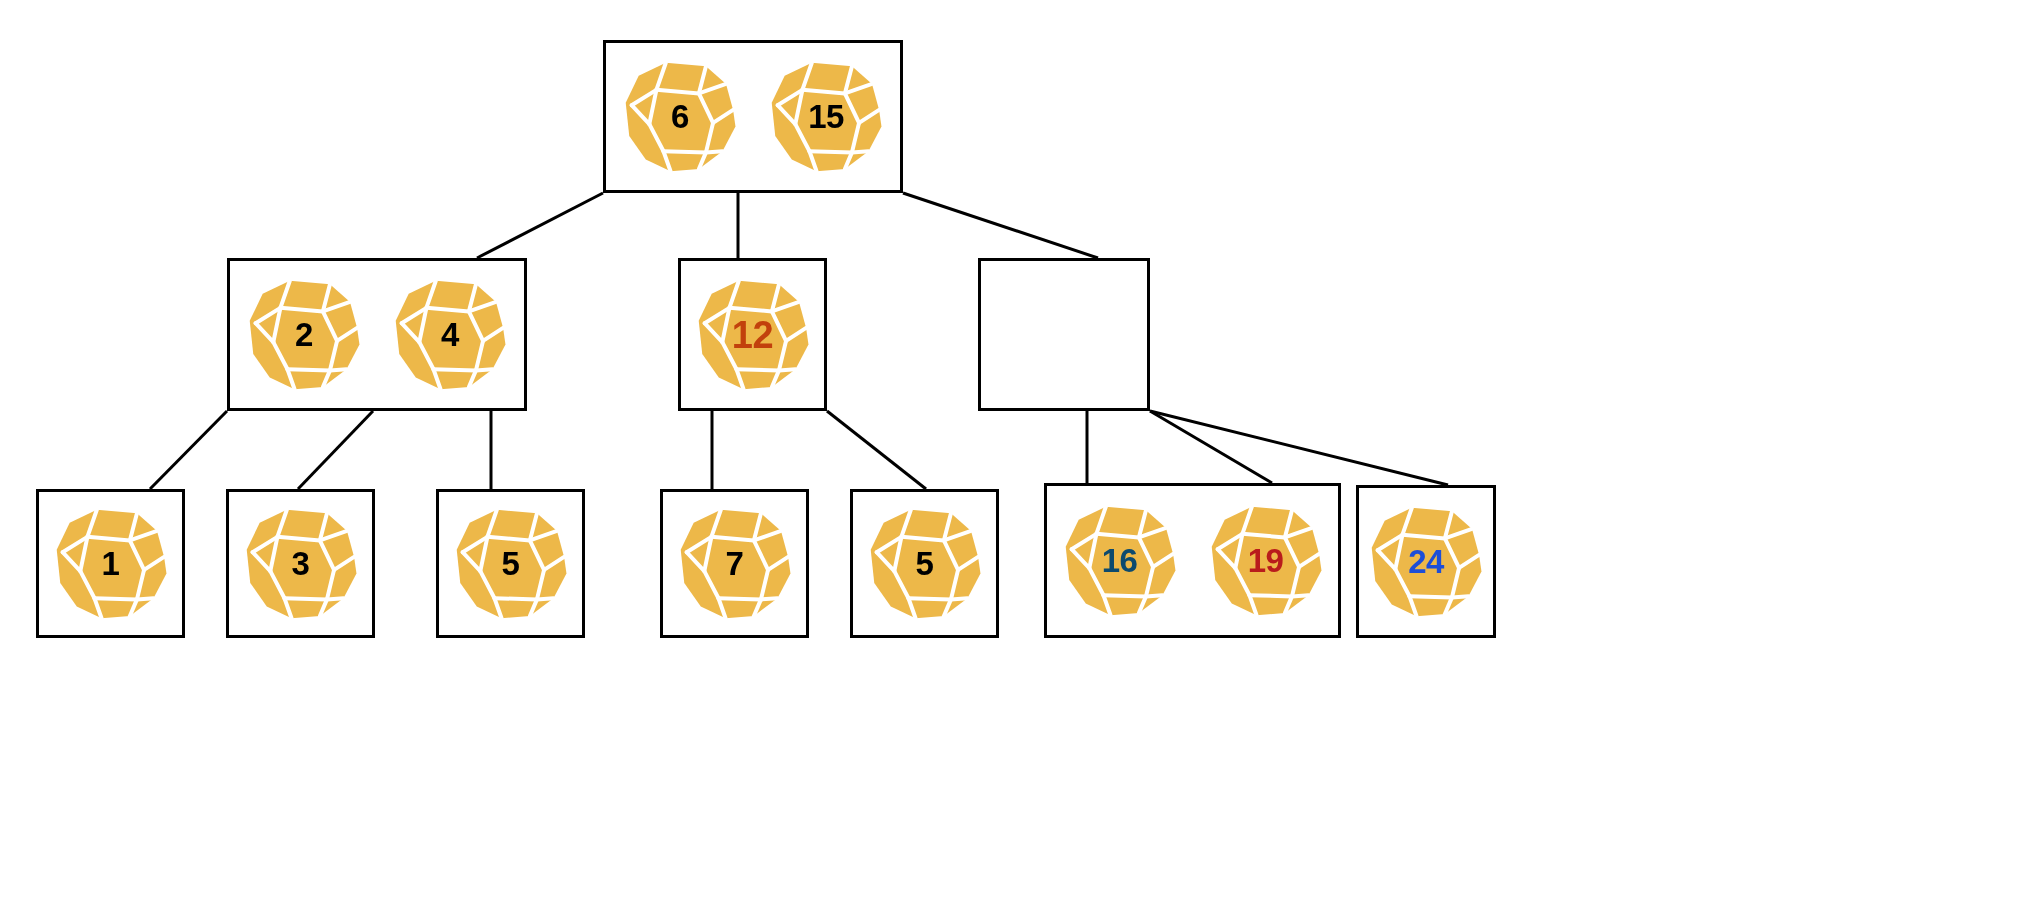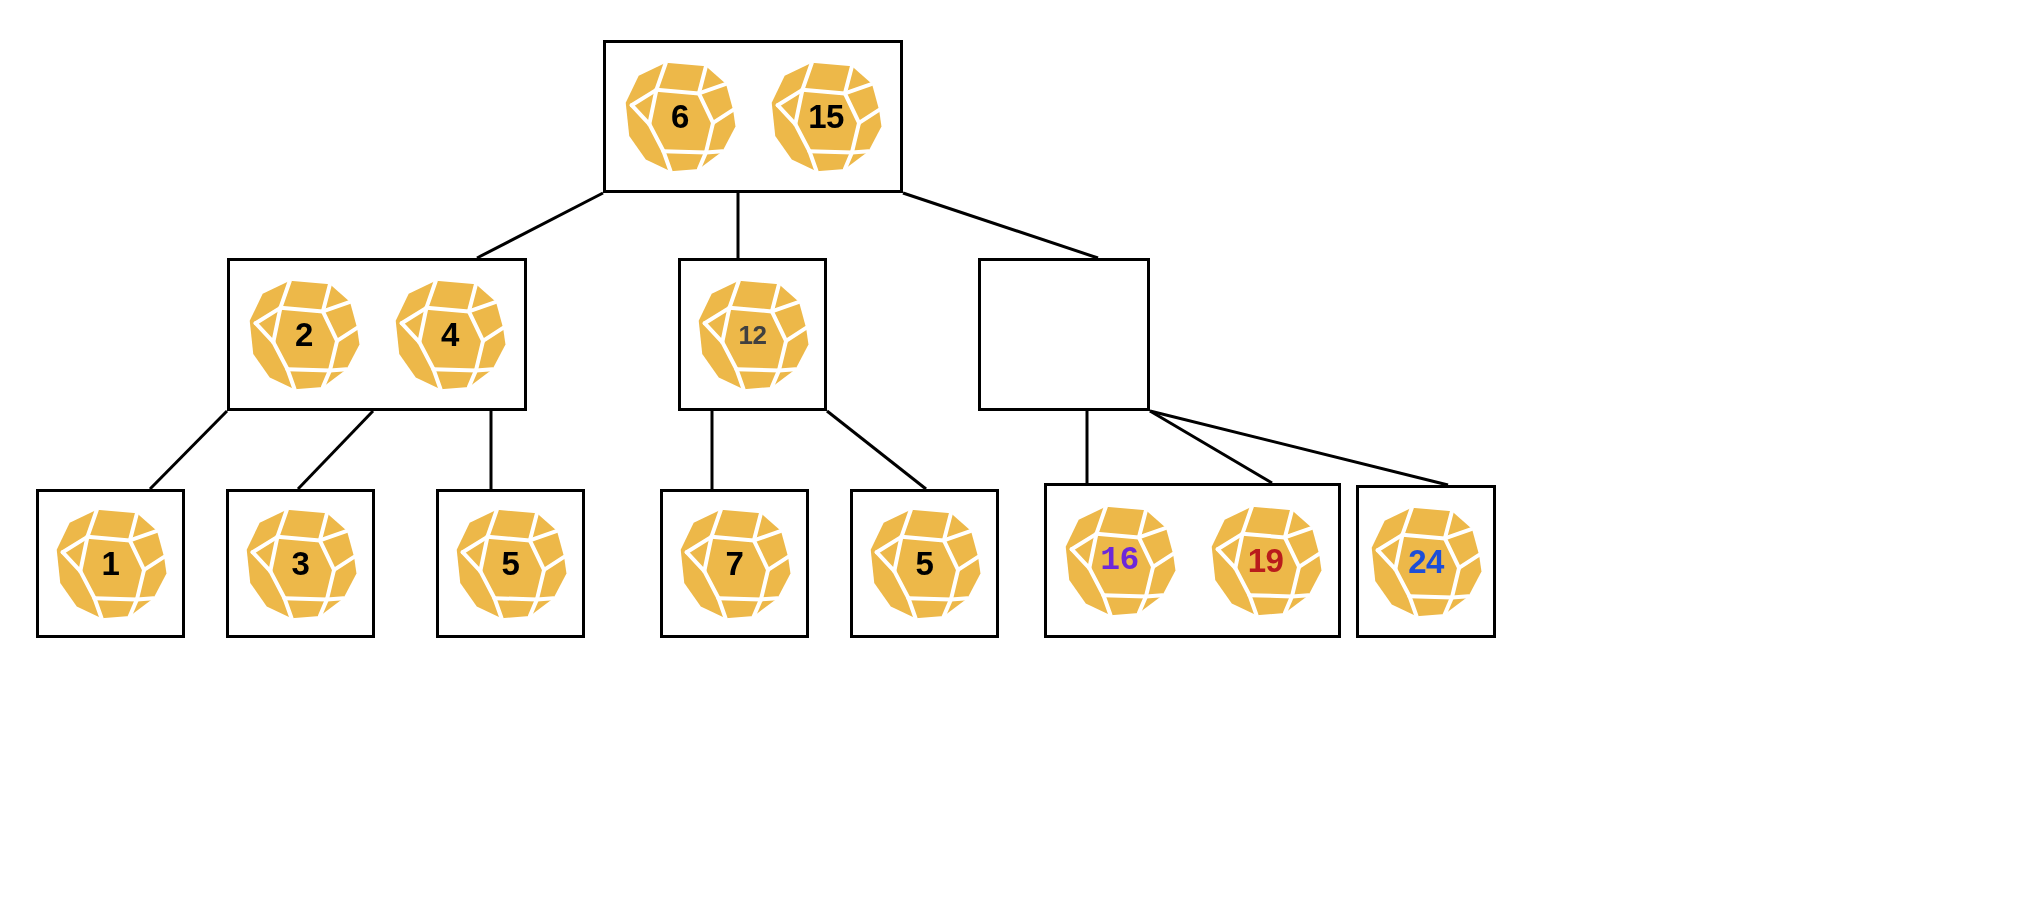--- a/index.html
+++ b/index.html
@@ -159,21 +159,21 @@
             <path d="M 78 55 L 95 44" stroke="#ffffff" stroke-width="3.4" stroke-linecap="round" fill="none"></path>
             <path d="M 78 55 L 72 80" stroke="#ffffff" stroke-width="3.4" stroke-linecap="round" fill="none"></path>
             <path d="M 30 27 L 24 56" stroke="#ffffff" stroke-width="3.4" stroke-linecap="round" fill="none"></path>
             <path d="M 24 56 L 9 40" stroke="#ffffff" stroke-width="3.4" stroke-linecap="round" fill="none"></path>
             <path d="M 24 56 L 36 79" stroke="#ffffff" stroke-width="3.4" stroke-linecap="round" fill="none"></path>
             <path d="M 36 79 L 72 80" stroke="#ffffff" stroke-width="3.4" stroke-linecap="round" fill="none"></path>
             <path d="M 36 79 L 42 96" stroke="#ffffff" stroke-width="3.4" stroke-linecap="round" fill="none"></path>
             <path d="M 72 80 L 66 94" stroke="#ffffff" stroke-width="3.4" stroke-linecap="round" fill="none"></path>
             <path d="M 72 80 L 86 79" stroke="#ffffff" stroke-width="3.4" stroke-linecap="round" fill="none"></path>
           </svg>
-          <span class="key-label" style="font-size: 26px; color: #404040;">12</span>
+          <span class="key-label" style="font-size: 38px; color: #c2410c;">12</span>
         </div>
       </div>
       <div class="node-box" style="left: 978px; top: 258px; width: 172px; height: 153px; border-color: rgb(0, 0, 0); background: rgb(255, 255, 255);"></div>
       <div class="node-box" style="left: 36px; top: 489px; width: 149px; height: 149px; border-color: rgb(0, 0, 0); background: rgb(255, 255, 255);">
         <div class="key-cell" style="width: 118px; height: 118px; margin: 0px;">
           <svg class="key-svg" width="118" height="118" viewBox="0 0 100 100">
             <path d="M 38 4 L 72 7 L 89 22 L 95 44 L 97 58 L 86 79 L 66 94 L 42 96 L 21 86 L 7 66 L 4 38 L 15 15 Z" fill="#edb849"></path>
             <path d="M 38 4 L 30 27" stroke="#ffffff" stroke-width="3.4" stroke-linecap="round" fill="none"></path>
             <path d="M 72 7 L 66 30" stroke="#ffffff" stroke-width="3.4" stroke-linecap="round" fill="none"></path>
             <path d="M 30 27 L 66 30" stroke="#ffffff" stroke-width="3.4" stroke-linecap="round" fill="none"></path>
@@ -298,21 +298,21 @@
             <path d="M 78 55 L 95 44" stroke="#ffffff" stroke-width="3.4" stroke-linecap="round" fill="none"></path>
             <path d="M 78 55 L 72 80" stroke="#ffffff" stroke-width="3.4" stroke-linecap="round" fill="none"></path>
             <path d="M 30 27 L 24 56" stroke="#ffffff" stroke-width="3.4" stroke-linecap="round" fill="none"></path>
             <path d="M 24 56 L 9 40" stroke="#ffffff" stroke-width="3.4" stroke-linecap="round" fill="none"></path>
             <path d="M 24 56 L 36 79" stroke="#ffffff" stroke-width="3.4" stroke-linecap="round" fill="none"></path>
             <path d="M 36 79 L 72 80" stroke="#ffffff" stroke-width="3.4" stroke-linecap="round" fill="none"></path>
             <path d="M 36 79 L 42 96" stroke="#ffffff" stroke-width="3.4" stroke-linecap="round" fill="none"></path>
             <path d="M 72 80 L 66 94" stroke="#ffffff" stroke-width="3.4" stroke-linecap="round" fill="none"></path>
             <path d="M 72 80 L 86 79" stroke="#ffffff" stroke-width="3.4" stroke-linecap="round" fill="none"></path>
           </svg>
-          <span class="key-label" style="font-size: 33px; color: #6d28d9; font-family: Liberation Mono, monospace;">16</span>
+          <span class="key-label" style="font-size: 33px; color: #0c4a6e;">16</span>
         </div>
         <div class="key-cell" style="width: 118px; height: 118px; margin: 0px 14px;">
           <svg class="key-svg" width="118" height="118" viewBox="0 0 100 100">
             <path d="M 38 4 L 72 7 L 89 22 L 95 44 L 97 58 L 86 79 L 66 94 L 42 96 L 21 86 L 7 66 L 4 38 L 15 15 Z" fill="#edb849"></path>
             <path d="M 38 4 L 30 27" stroke="#ffffff" stroke-width="3.4" stroke-linecap="round" fill="none"></path>
             <path d="M 72 7 L 66 30" stroke="#ffffff" stroke-width="3.4" stroke-linecap="round" fill="none"></path>
             <path d="M 30 27 L 66 30" stroke="#ffffff" stroke-width="3.4" stroke-linecap="round" fill="none"></path>
             <path d="M 30 27 L 9 40" stroke="#ffffff" stroke-width="3.4" stroke-linecap="round" fill="none"></path>
             <path d="M 66 30 L 89 22" stroke="#ffffff" stroke-width="3.4" stroke-linecap="round" fill="none"></path>
             <path d="M 66 30 L 78 55" stroke="#ffffff" stroke-width="3.4" stroke-linecap="round" fill="none"></path>

